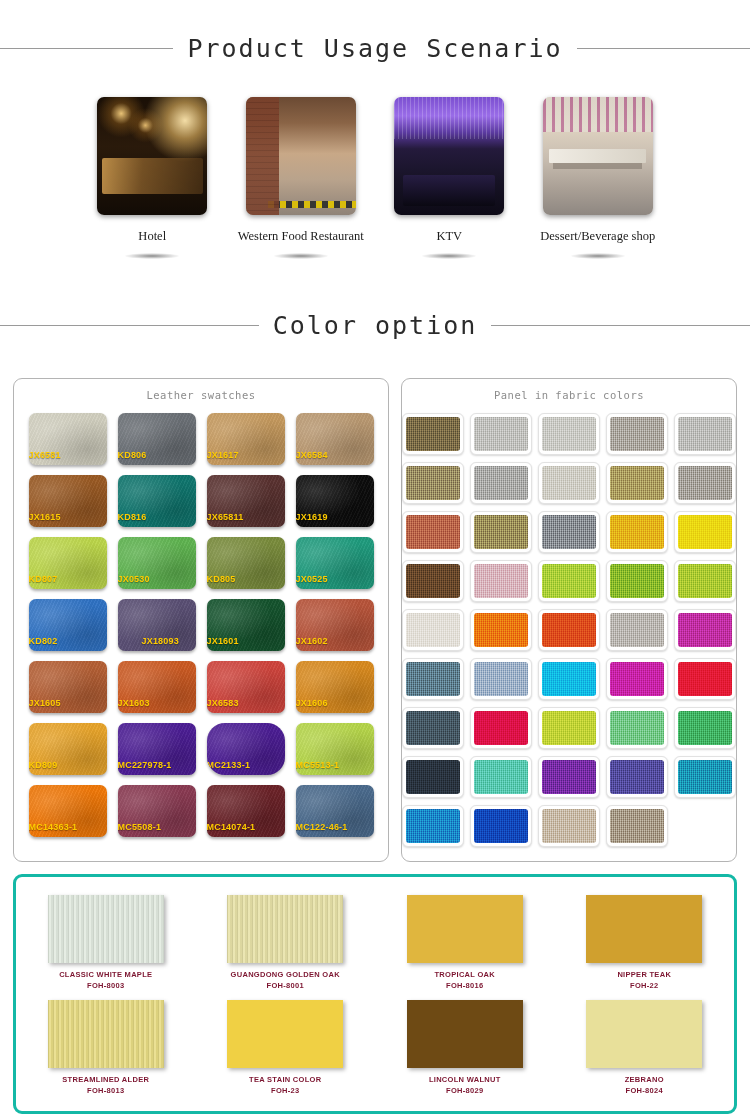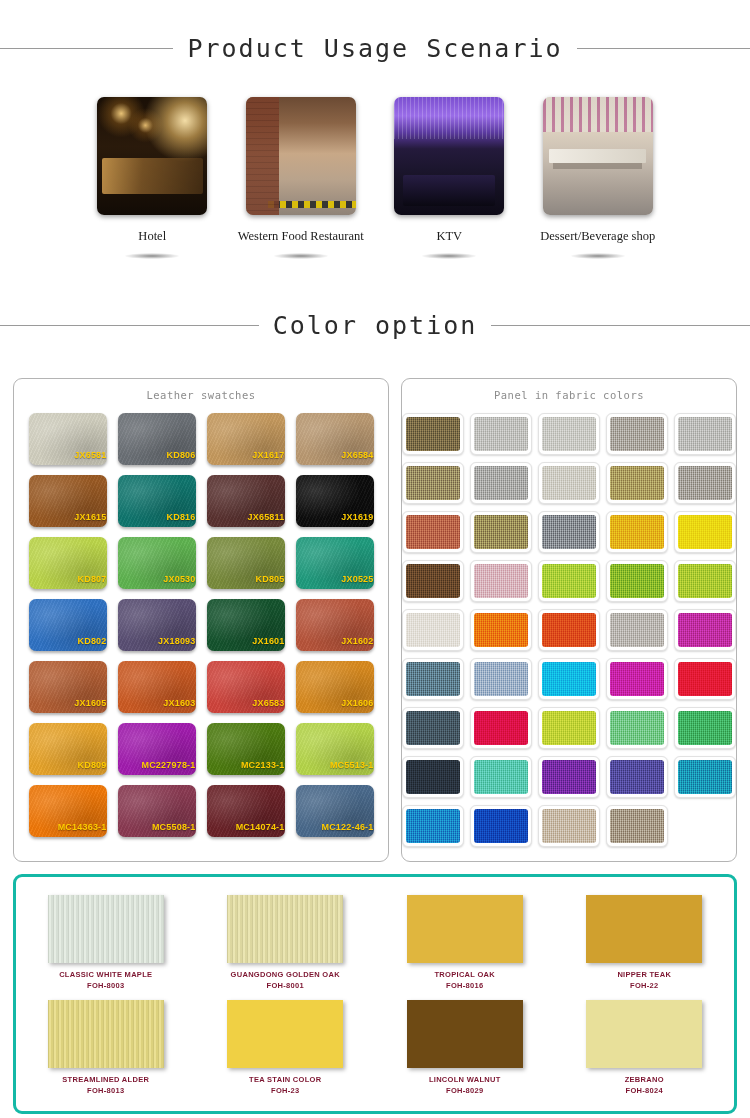--- a/index.html
+++ b/index.html
@@ -168,22 +168,22 @@
   }
   .leather-cell .grain {
     position: absolute; inset: 0;
     background:
       radial-gradient(ellipse at 25% 30%, rgba(255,255,255,0.16) 0%, rgba(255,255,255,0) 55%),
       radial-gradient(ellipse at 75% 70%, rgba(0,0,0,0.17) 0%, rgba(0,0,0,0) 60%),
       repeating-linear-gradient(115deg, rgba(255,255,255,0.05) 0px, rgba(255,255,255,0.05) 1px, rgba(0,0,0,0.04) 1px, rgba(0,0,0,0.04) 3px);
   }
   .leather-code {
     position: absolute;
-    left: 8px; right: 0; bottom: 5px;
-    text-align: right;
+    left: 0; right: 0; bottom: 5px;
+    text-align: left;
     font-size: 9px;
     font-weight: bold;
     color: #ffcc00;
     text-shadow: 0 1px 1px rgba(0,0,0,0.35);
     letter-spacing: 0.2px;
     white-space: nowrap;
   }
 
   
   #fabric-panel { width: 344px; }
@@ -363,21 +363,21 @@
         <div class="leather-cell" style="background: rgb(31, 156, 126);">
           <div class="grain"></div>
           <div class="leather-code" style="color: rgb(255, 204, 0);">JX0525</div>
         </div>
         <div class="leather-cell" style="background: rgb(47, 114, 196);">
           <div class="grain"></div>
           <div class="leather-code" style="color: rgb(255, 204, 0);">KD802</div>
         </div>
         <div class="leather-cell" style="background: rgb(90, 79, 116);">
           <div class="grain"></div>
-          <div class="leather-code" style="color: rgb(255, 204, 0);">JX18093</div>
+          <div class="leather-code" style="color: rgb(255, 204, 0); margin-left: 24px;">JX18093</div>
         </div>
         <div class="leather-cell" style="background: #14532d; text-decoration: underline;">
           <div class="grain"></div>
           <div class="leather-code" style="color: rgb(255, 204, 0);">JX1601</div>
         </div>
         <div class="leather-cell" style="background: rgb(184, 84, 58);">
           <div class="grain"></div>
           <div class="leather-code" style="color: rgb(255, 204, 0);">JX1602</div>
         </div>
         <div class="leather-cell" style="background: rgb(181, 95, 52);">
@@ -393,25 +393,25 @@
           <div class="leather-code" style="color: rgb(255, 204, 0);">JX6583</div>
         </div>
         <div class="leather-cell" style="background: rgb(217, 138, 30);">
           <div class="grain"></div>
           <div class="leather-code" style="color: rgb(255, 204, 0);">JX1606</div>
         </div>
         <div class="leather-cell" style="background: rgb(232, 164, 42);">
           <div class="grain"></div>
           <div class="leather-code" style="color: rgb(255, 204, 0);">KD809</div>
         </div>
-        <div class="leather-cell" style="background: #a21caf;">
+        <div class="leather-cell" style="background: #4c1d95;">
           <div class="grain"></div>
           <div class="leather-code" style="color: rgb(255, 204, 0);">MC227978-1</div>
         </div>
-        <div class="leather-cell" style="background: #4d7c0f;">
+        <div class="leather-cell" style="background: #4c1d95; border-radius: 18px;">
           <div class="grain"></div>
           <div class="leather-code" style="color: rgb(255, 204, 0);">MC2133-1</div>
         </div>
         <div class="leather-cell" style="background: rgb(182, 214, 74);">
           <div class="grain"></div>
           <div class="leather-code" style="color: rgb(255, 204, 0);">MC5513-1</div>
         </div>
         <div class="leather-cell" style="background: rgb(240, 120, 8);">
           <div class="grain"></div>
           <div class="leather-code" style="color: rgb(255, 204, 0);">MC14363-1</div>

